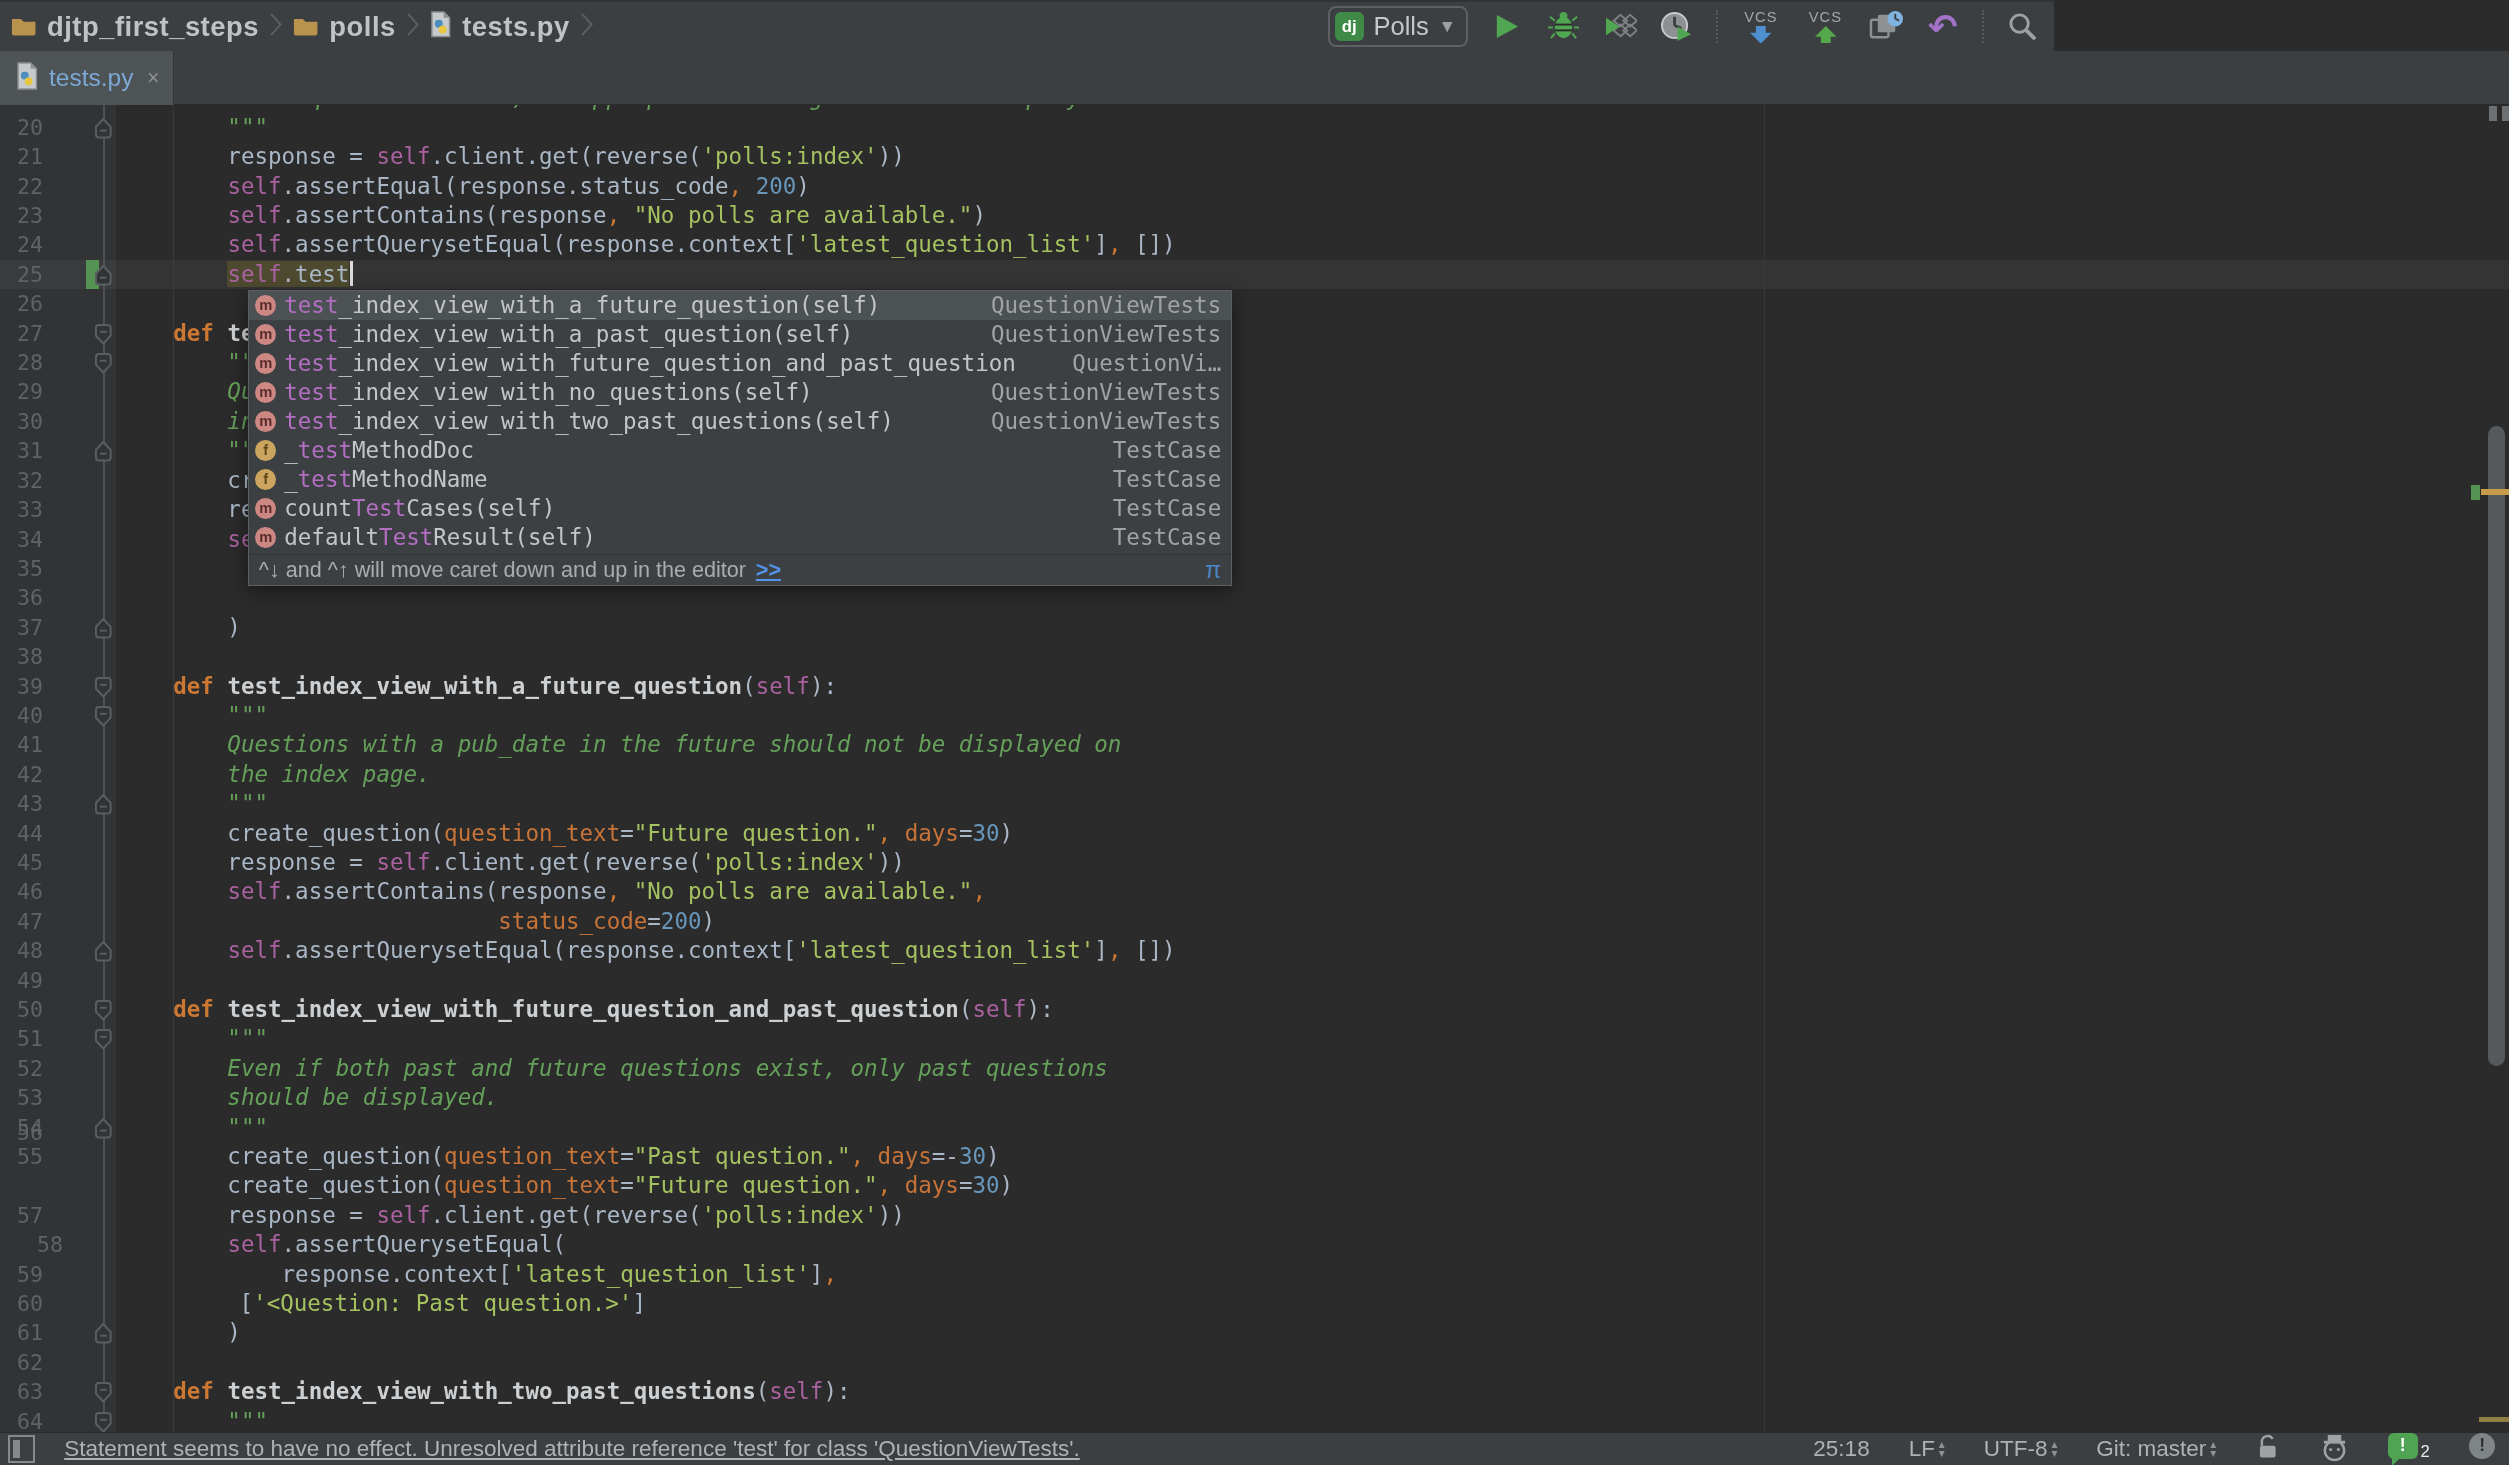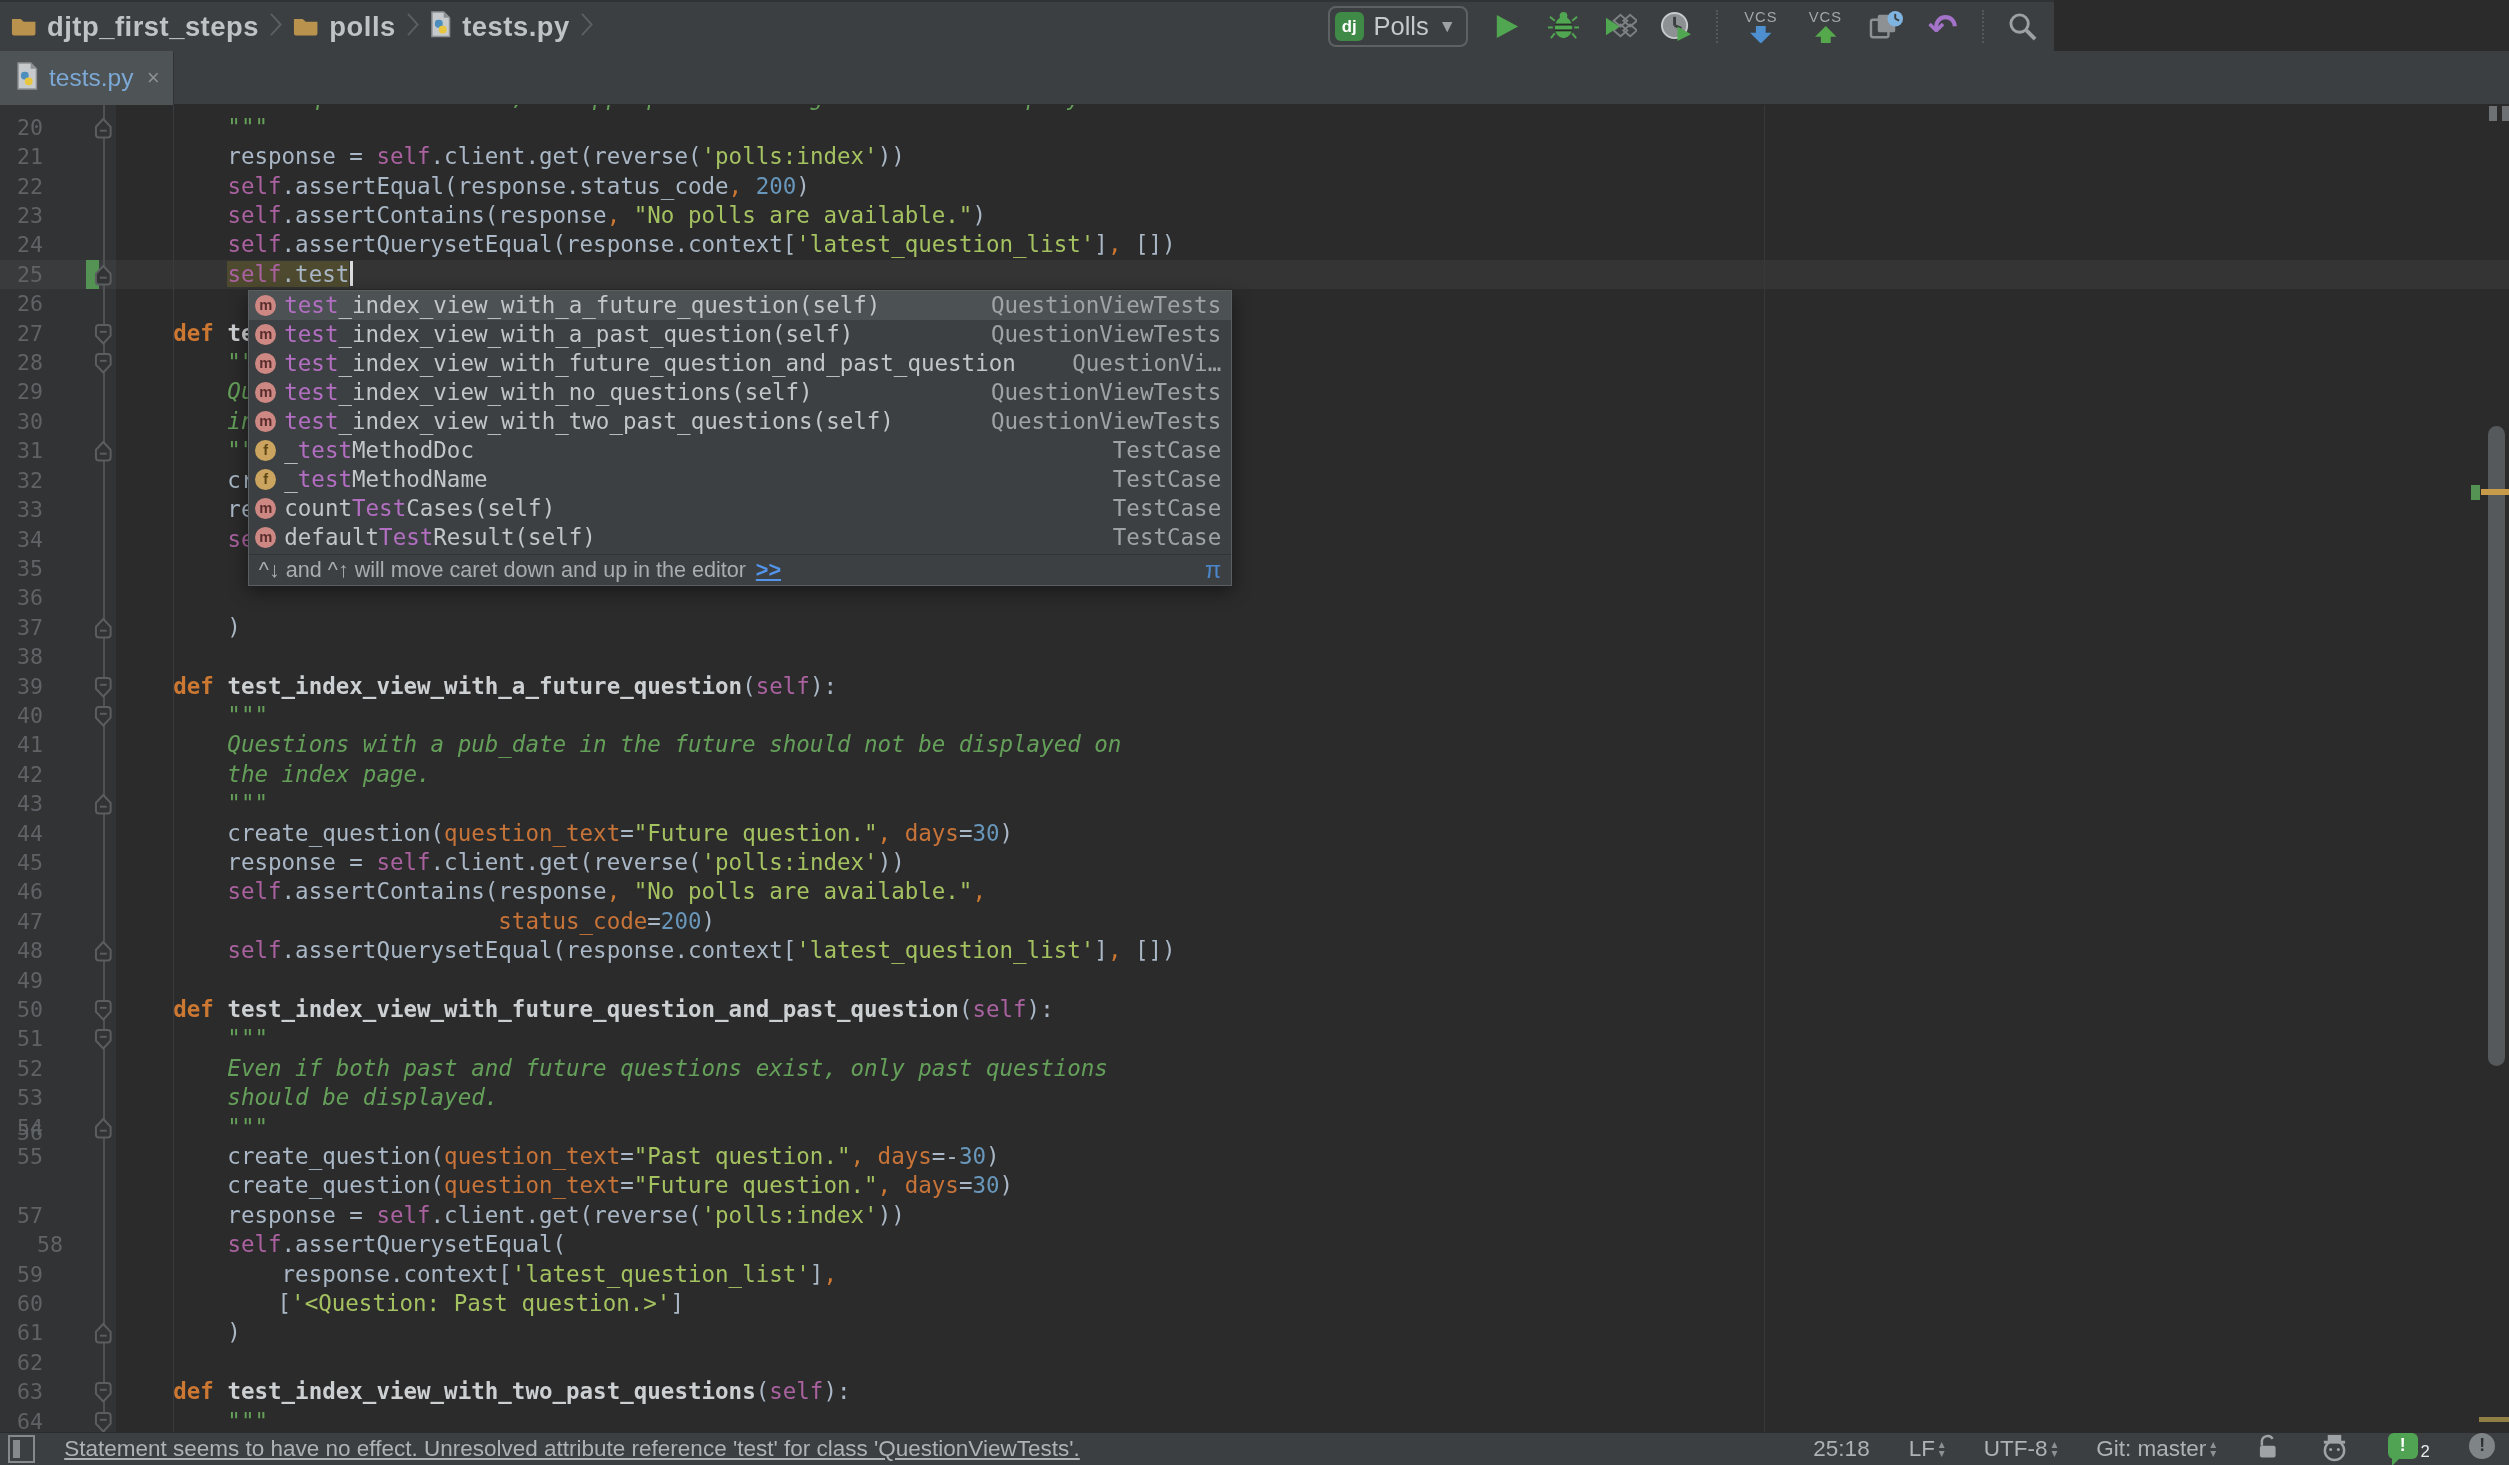--- a/index.html
+++ b/index.html
@@ -489,21 +489,21 @@
         <div class="cline" style="top: 890px; padding-left: 119px;"><span class="tk-d">    </span><span class="tk-k">def </span><span class="tk-fn">test_index_view_with_future_question_and_past_question</span><span class="tk-d">(</span><span class="tk-sf">self</span><span class="tk-d">):</span></div>
         <div class="cline" style="top: 919px; padding-left: 119px;"><span class="tk-ds">        """</span></div>
         <div class="cline" style="top: 949px; padding-left: 119px;"><span class="tk-ds">        Even if both past and future questions exist, only past questions</span></div>
         <div class="cline" style="top: 978px; padding-left: 119px;"><span class="tk-ds">        should be displayed.</span></div>
         <div class="cline" style="top: 1008px; padding-left: 119px;"><span class="tk-ds">        """</span></div>
         <div class="cline" style="top: 1037px; padding-left: 119px;"><span class="tk-d">        create_question(</span><span class="tk-kw">question_text</span><span class="tk-d">=</span><span class="tk-s">"Past question."</span><span class="tk-cm">,</span><span class="tk-d"> </span><span class="tk-kw">days</span><span class="tk-d">=-</span><span class="tk-n">30</span><span class="tk-d">)</span></div>
         <div class="cline" style="top: 1066px; padding-left: 119px;"><span class="tk-d">        create_question(</span><span class="tk-kw">question_text</span><span class="tk-d">=</span><span class="tk-s">"Future question."</span><span class="tk-cm">,</span><span class="tk-d"> </span><span class="tk-kw">days</span><span class="tk-d">=</span><span class="tk-n">30</span><span class="tk-d">)</span></div>
         <div class="cline" style="top: 1096px; padding-left: 119px;"><span class="tk-d">        response = </span><span class="tk-sf">self</span><span class="tk-d">.client.get(reverse(</span><span class="tk-s">'polls:index'</span><span class="tk-d">))</span></div>
         <div class="cline" style="top: 1125px; padding-left: 119px;"><span class="tk-d">        </span><span class="tk-sf">self</span><span class="tk-d">.assertQuerysetEqual(</span></div>
         <div class="cline" style="top: 1155px; padding-left: 119px;"><span class="tk-d">            response.context[</span><span class="tk-s">'latest_question_list'</span><span class="tk-d">]</span><span class="tk-cm">,</span></div>
-        <div class="cline" style="top: 1184px; padding-left: 115px;"><span class="tk-d">            [</span><span class="tk-s">'&lt;Question: Past question.&gt;'</span><span class="tk-d">]</span></div>
+        <div class="cline" style="top: 1184px; padding-left: 77px;"><span class="tk-d">            [</span><span class="tk-s">'&lt;Question: Past question.&gt;'</span><span class="tk-d">]</span></div>
         <div class="cline" style="top: 1213px; padding-left: 119px;"><span class="tk-d">        )</span></div>
         <div class="cline" style="top: 1243px; padding-left: 119px;"></div>
         <div class="cline" style="top: 1272px; padding-left: 119px;"><span class="tk-d">    </span><span class="tk-k">def </span><span class="tk-fn">test_index_view_with_two_past_questions</span><span class="tk-d">(</span><span class="tk-sf">self</span><span class="tk-d">):</span></div>
         <div class="cline" style="top: 1302px; padding-left: 119px;"><span class="tk-ds">        """</span></div>
       </div>
   </div>
 
   <div class="stripe-topsq" style="left:2489px; top:106px; position:absolute;">
       <i></i>
       <i></i>

